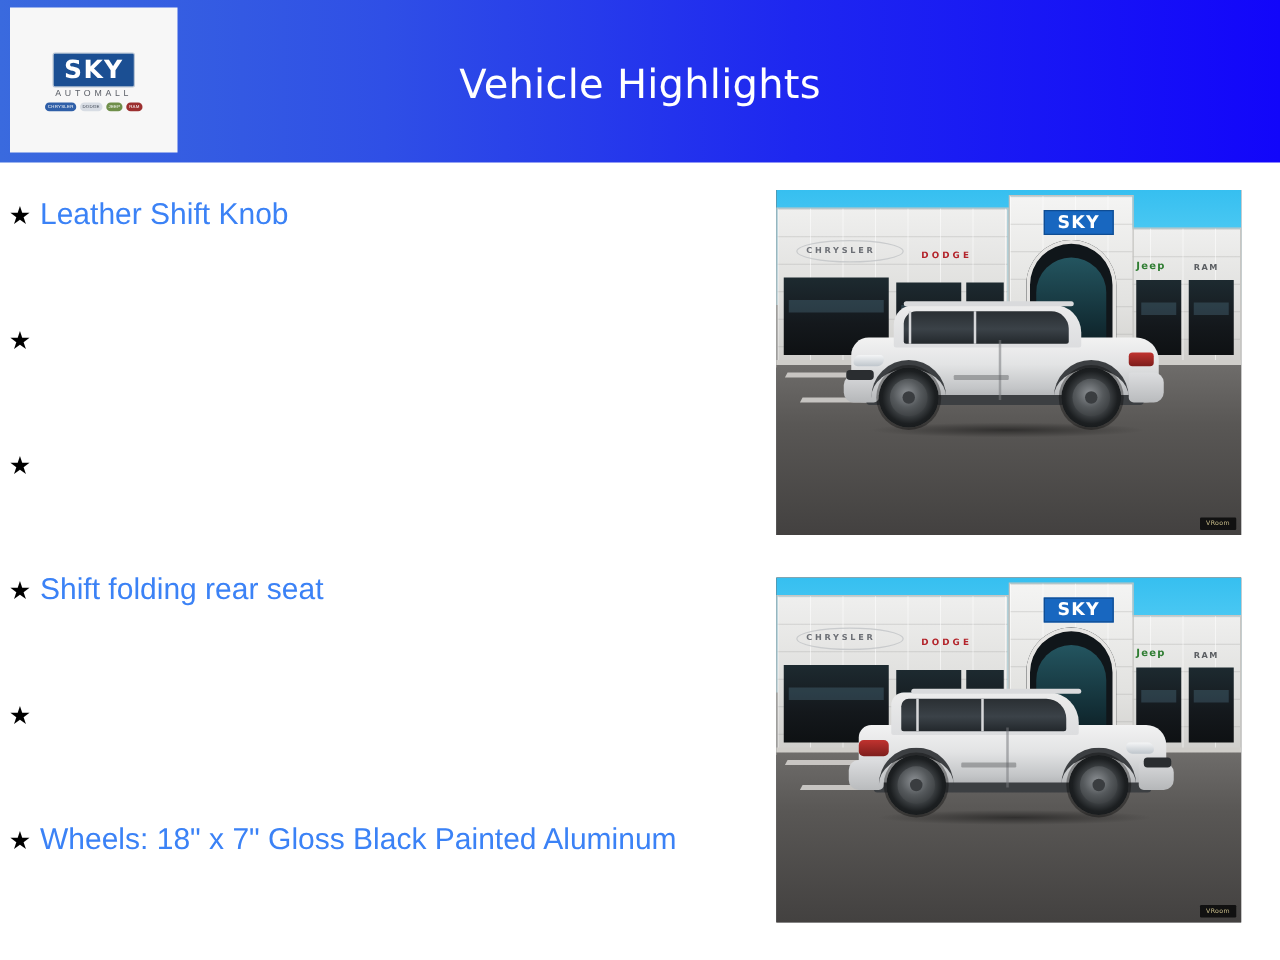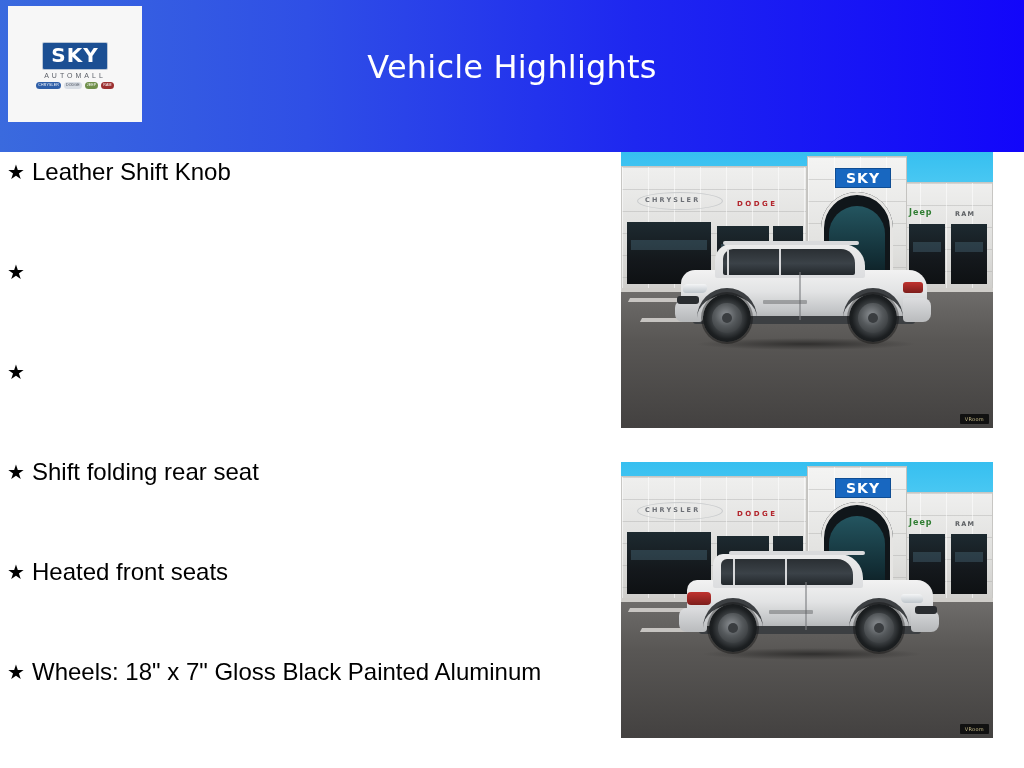--- a/index.html
+++ b/index.html
@@ -4,21 +4,21 @@
 <style>
   html,body{margin:0;padding:0;}
   body{
     width:1024px;height:768px;overflow:hidden;background:#ffffff;
     font-family:"Liberation Sans", sans-serif;
   }
   .slide{position:relative;width:1024px;height:768px;background:#fff;}
 
   
   .header{
-    position:absolute;left:0;top:0;width:1024px;height:152px;
+    position:absolute;left:0;top:0;width:1024px;height:130px;
     background:linear-gradient(90deg,#3a6ade 0%,#2f4fe6 30%,#1e27f0 62%,#1206fa 100%);
   }
   .header-title{
     position:absolute;left:0;top:49px;width:1024px;
     text-align:center;color:#ffffff;font-size:32px;font-weight:400;
     letter-spacing:0.2px;line-height:36px;
     font-family:"DejaVu Sans", sans-serif;
   }
 
   
@@ -61,21 +61,21 @@
   .feature{
     position:relative;display:flex;align-items:flex-start;
     height:100px;
   }
   .feature .star{
     width:32px;flex:0 0 32px;text-align:center;
     font-size:20px;line-height:40px;color:#000000;
     font-family:"DejaVu Sans", sans-serif;
   }
   .feature .ftext{
-    font-size:24px;line-height:34px;color:#000000;
+    font-size:24px;line-height:34px;color:#3b82f6;
     padding-top:3px;max-width:530px;
     font-family:"Liberation Sans", sans-serif;
   }
 
   
   .photo{
     position:absolute;left:621px;width:372px;height:276px;
     overflow:hidden;background:#3b3b3b;
   }
   .photo-1{top:152px;}
@@ -320,21 +320,20 @@
       <div class="star">★</div>
     </div>
 
     <div class="feature">
       <div class="star">★</div>
       <div class="ftext">Shift folding rear seat</div>
     </div>
 
     <div class="feature">
       <div class="star">★</div>
-      <div class="ftext">Heated front seats</div>
     </div>
 
     <div class="feature">
       <div class="star">★</div>
       <div class="ftext">Wheels: 18" x 7" Gloss Black Painted Aluminum</div>
     </div>
 
   </div>
 
   <div class="photo photo-1">

